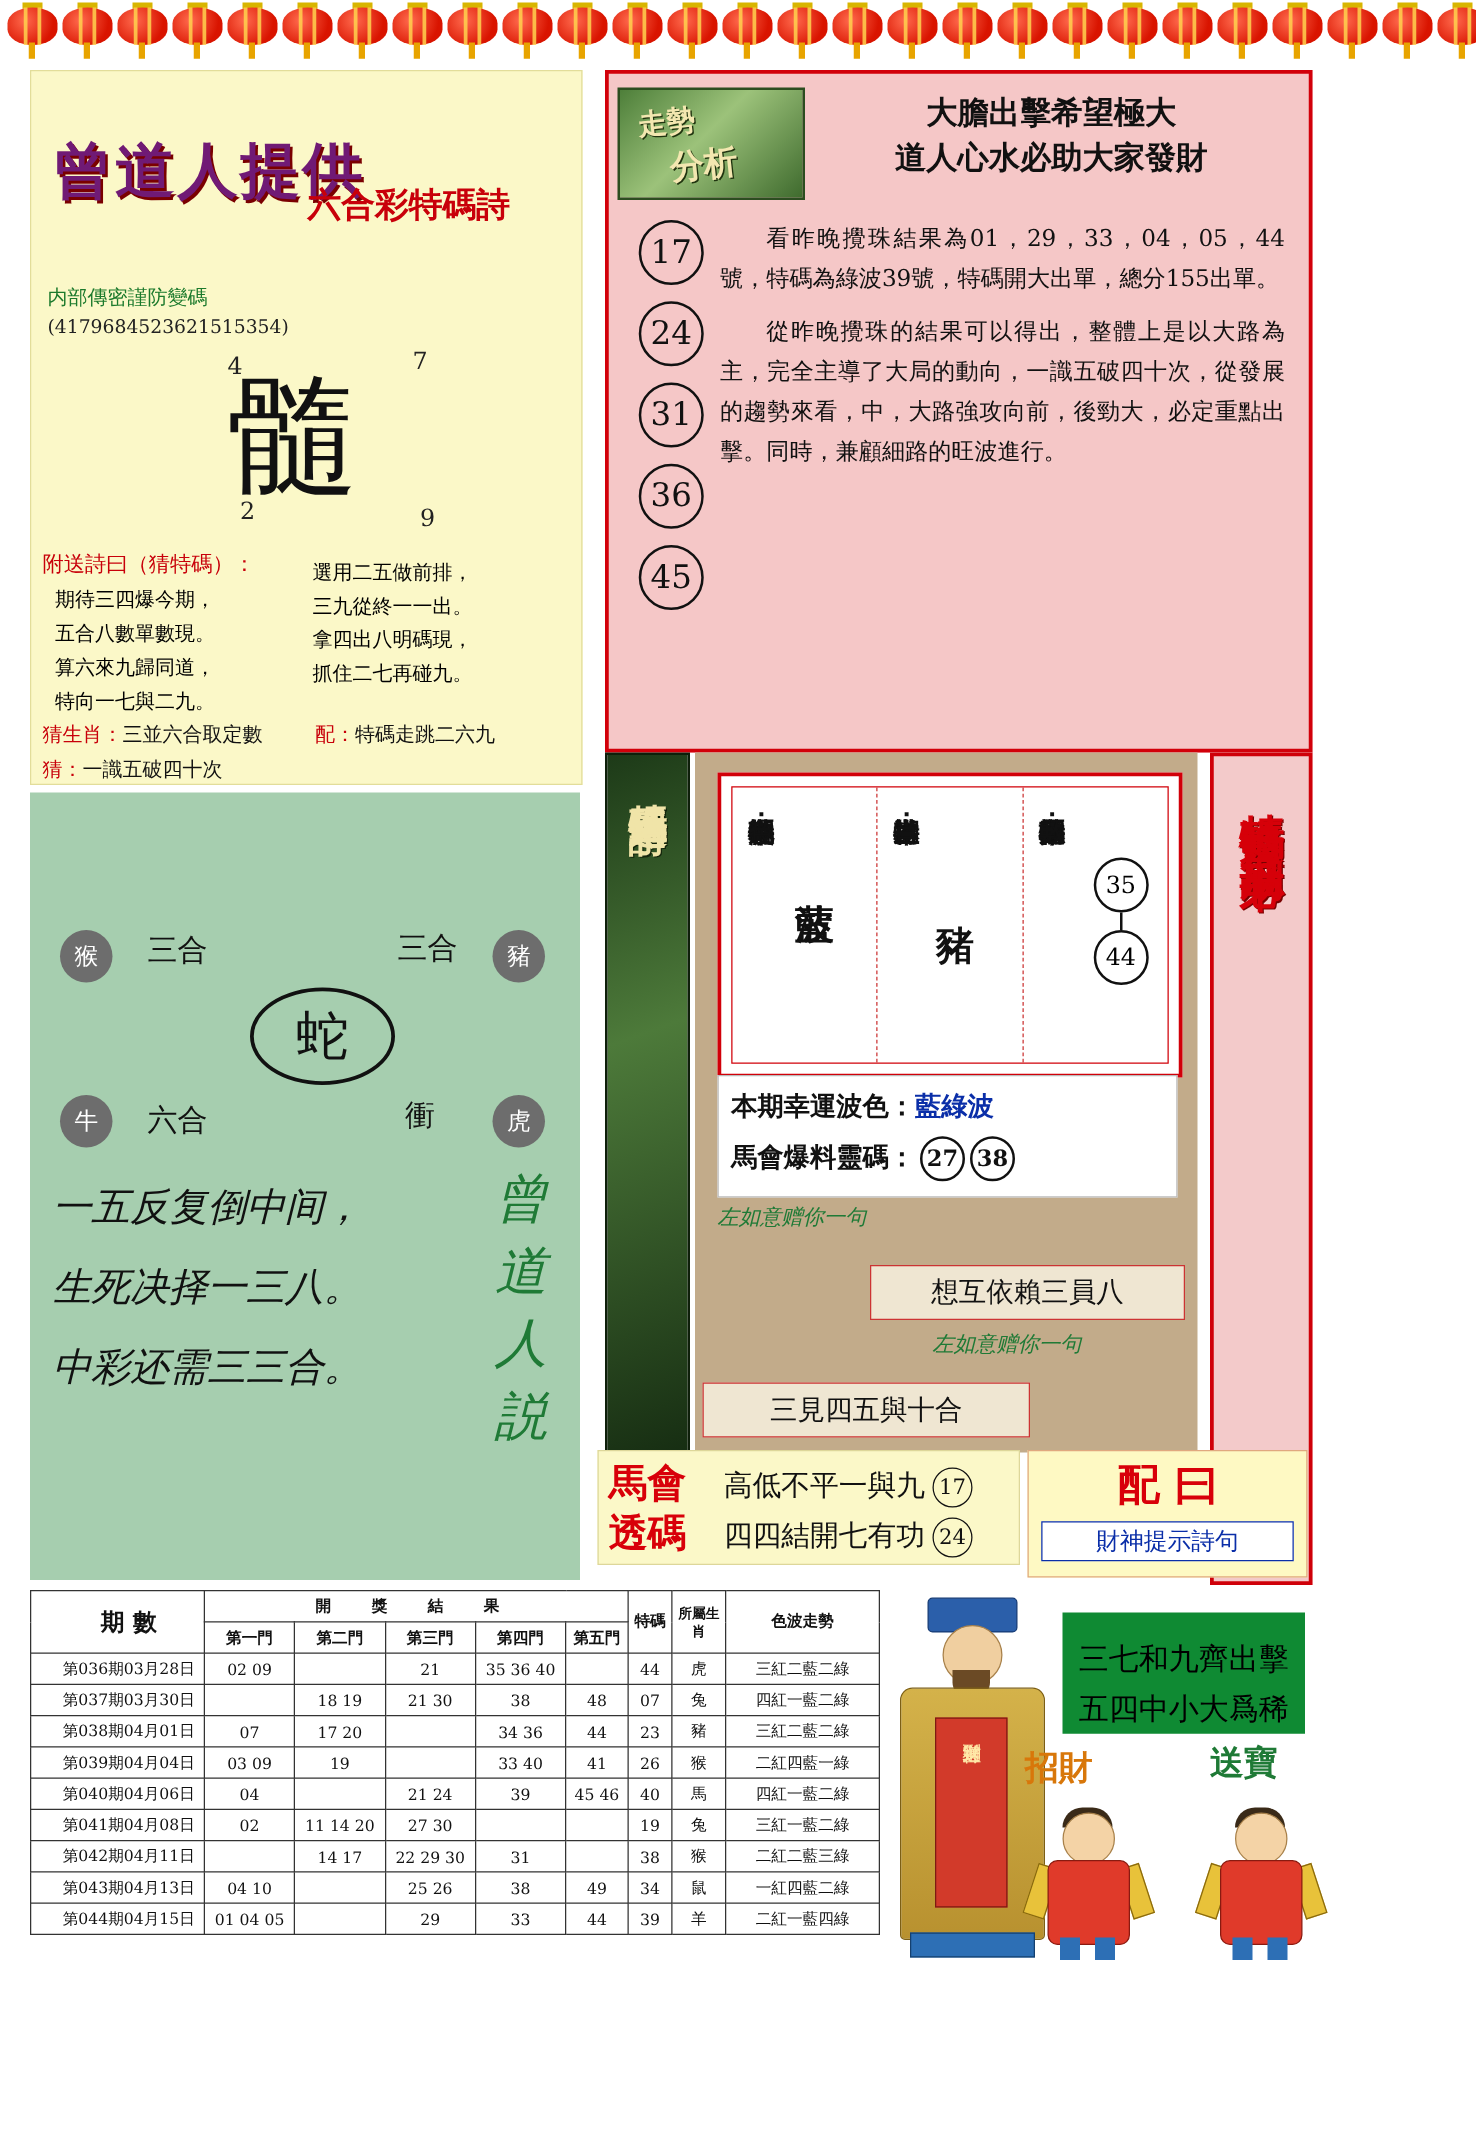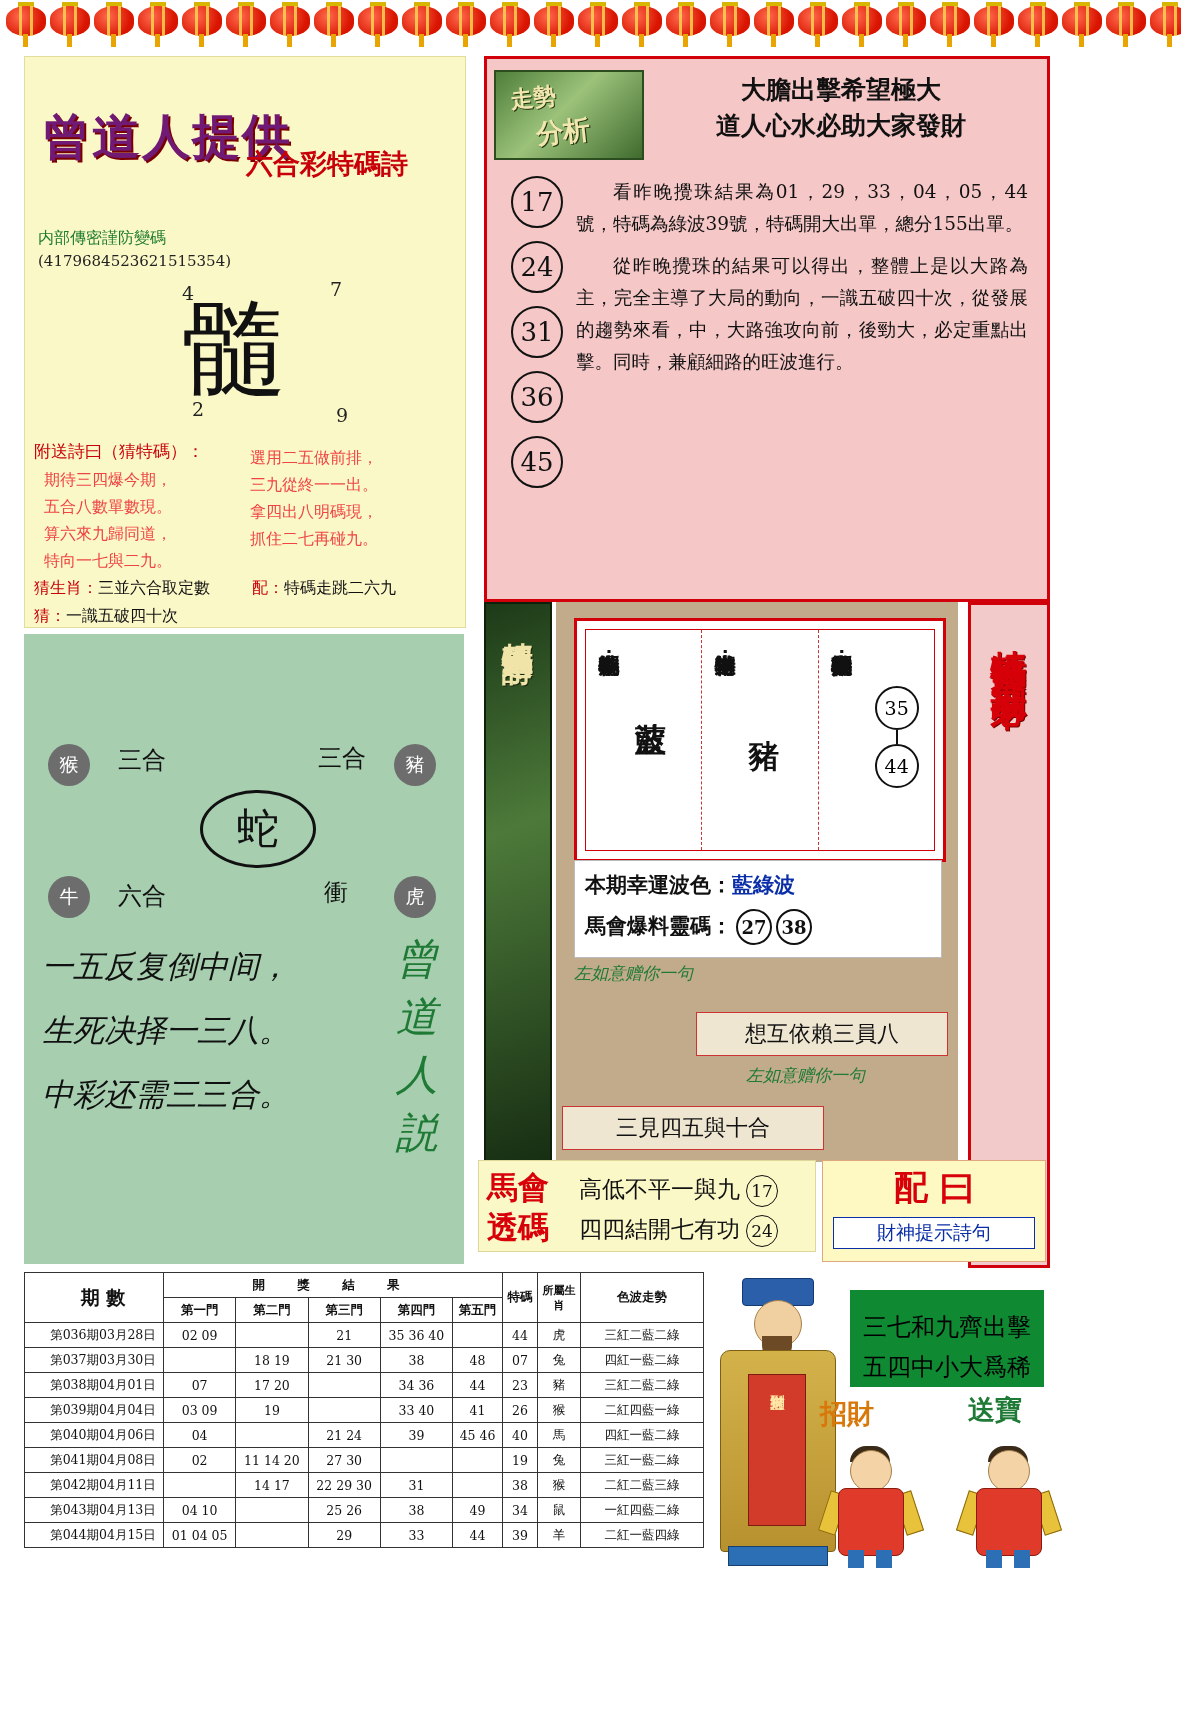--- a/index.html
+++ b/index.html
@@ -24,21 +24,21 @@
   .secret-line{position:absolute;left:38px;top:228px;font-size:16px;color:#1c7a2c;font-family:"DejaVu Serif",serif;}
   .secret-code{position:absolute;left:38px;top:252px;font-size:15px;color:#222;font-family:"DejaVu Serif",serif;}
 
   .big-char-wrap{position:absolute;left:150px;top:278px;width:220px;height:160px;}
   .big-char{position:absolute;left:32px;top:18px;font-family:"DejaVu Serif",serif;font-size:104px;color:#111;line-height:1;}
   .cnr{position:absolute;font-size:19px;color:#222;font-family:"DejaVu Serif",serif;}
   .cnr.tl{left:32px;top:4px;} .cnr.tr{left:180px;top:0px;}
   .cnr.bl{left:42px;top:120px;} .cnr.br{left:186px;top:126px;}
 
   .poem-head{position:absolute;left:34px;top:440px;font-size:17px;color:#c8000a;font-family:"DejaVu Serif",serif;}
-  .poem-col{position:absolute;font-size:16px;color:#ef4444;font-family:"DejaVu Serif",serif;line-height:27px;}
+  .poem-col{position:absolute;font-size:16px;color:#000000;font-family:"DejaVu Serif",serif;line-height:27px;}
   .poem-col.l{left:44px;top:466px;}
   .poem-col.r{left:250px;top:444px;}
   .guess-zodiac{position:absolute;left:34px;top:578px;font-size:16px;font-family:"DejaVu Serif",serif;color:#c8000a;}
   .guess-zodiac b{color:#111;font-weight:normal;}
   .pei{position:absolute;left:252px;top:578px;font-size:16px;font-family:"DejaVu Serif",serif;color:#c8000a;}
   .pei b{color:#111;font-weight:normal;}
   .guess2{position:absolute;left:34px;top:606px;font-size:16px;font-family:"DejaVu Serif",serif;color:#c8000a;}
   .guess2 b{color:#111;font-weight:normal;}
 
   

